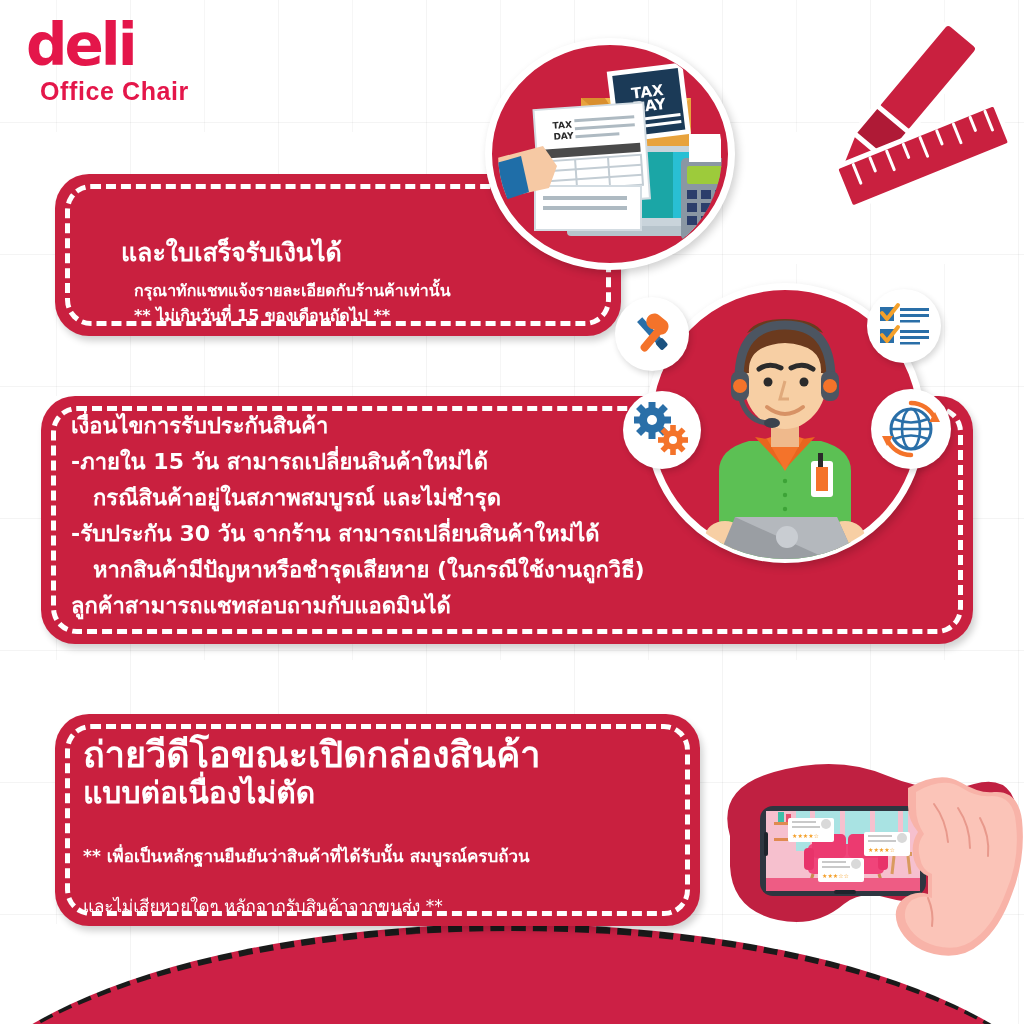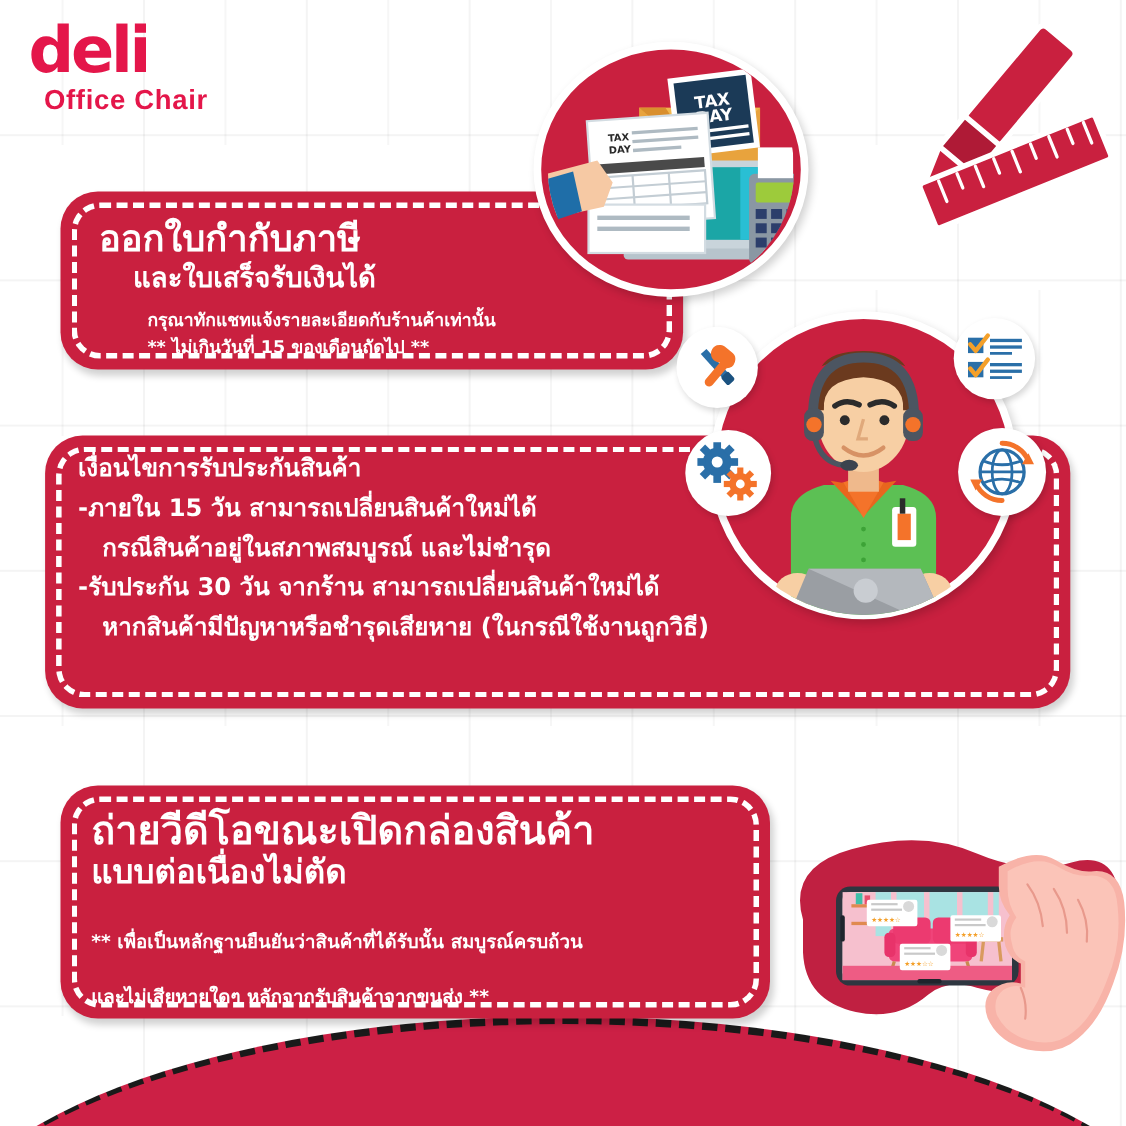--- a/index.html
+++ b/index.html
@@ -77,21 +77,21 @@
   #card-warranty .w2{ top:84px; left:52px; }
   #card-warranty .w3{ top:120px; }
   #card-warranty .w4{ top:156px; left:52px; }
   #card-warranty .w5{ top:192px; }
 
   
   #card-video{ left:55px; top:714px; width:645px; height:212px; }
   #card-video .v1{ position:absolute; left:28px; top:12px; font-size:36px; font-weight:bold; white-space:nowrap; }
   #card-video .v2{ position:absolute; left:28px; top:55px; font-size:30px; font-weight:bold; white-space:nowrap; }
   #card-video .v3{ position:absolute; left:28px; top:128px; font-size:17px; font-weight:bold; white-space:nowrap; }
-  #card-video .v4{ position:absolute; left:28px; top:178px; font-size:17px; font-weight:bold; white-space:nowrap; }
+  #card-video .v4{ position:absolute; left:28px; top:178px; font-size:17px; font-weight:normal; white-space:nowrap; }
 
   
   #bottom-arc{
     position:absolute; left:-60px; bottom:-120px; width:1144px; height:220px;
     background:#CC2045;
     border-top-left-radius:50% 100%;
     border-top-right-radius:50% 100%;
     border-top:7px dashed #1a1a1a;
     z-index:8;
   }
@@ -443,34 +443,34 @@
         <path d="M246,60 q12,18 12,40"></path>
         <path d="M268,70 q10,18 8,38"></path>
         <path d="M216,150 q6,14 4,28"></path>
       </g>
     </g>
   </svg>
 </div>
 
 <div class="card" id="card-invoice">
   <div class="card-inner">
-    <div class="thai c1-l1">ออกใบกำกับภาษี</div>
     <div class="thai c1-l2">และใบเสร็จรับเงินได้</div>
     <div class="thai c1-l3">กรุณาทักแชทแจ้งรายละเอียดกับร้านค้าเท่านั้น</div>
     <div class="thai c1-l4">** ไม่เกินวันที่ 15 ของเดือนถัดไป **</div>
   </div>
 </div>
 
 <div class="card" id="card-warranty">
   <div class="card-inner">
     <div class="thai w w0">เงื่อนไขการรับประกันสินค้า</div>
     <div class="thai w w1">-ภายใน 15 วัน สามารถเปลี่ยนสินค้าใหม่ได้</div>
     <div class="thai w w2">กรณีสินค้าอยู่ในสภาพสมบูรณ์ และไม่ชำรุด</div>
     <div class="thai w w3">-รับประกัน 30 วัน จากร้าน สามารถเปลี่ยนสินค้าใหม่ได้</div>
     <div class="thai w w4">หากสินค้ามีปัญหาหรือชำรุดเสียหาย (ในกรณีใช้งานถูกวิธี)</div>
+    <div class="thai w w5">ลูกค้าสามารถแชทสอบถามกับแอดมินได้</div>
   </div>
 </div>
 
 <div class="card" id="card-video">
   <div class="card-inner">
     <div class="thai v1">ถ่ายวีดีโอขณะเปิดกล่องสินค้า</div>
     <div class="thai v2">แบบต่อเนื่องไม่ตัด</div>
     <div class="thai v3">** เพื่อเป็นหลักฐานยืนยันว่าสินค้าที่ได้รับนั้น สมบูรณ์ครบถ้วน</div>
     <div class="thai v4">และไม่เสียหายใดๆ หลักจากรับสินค้าจากขนส่ง **</div>
   </div>

